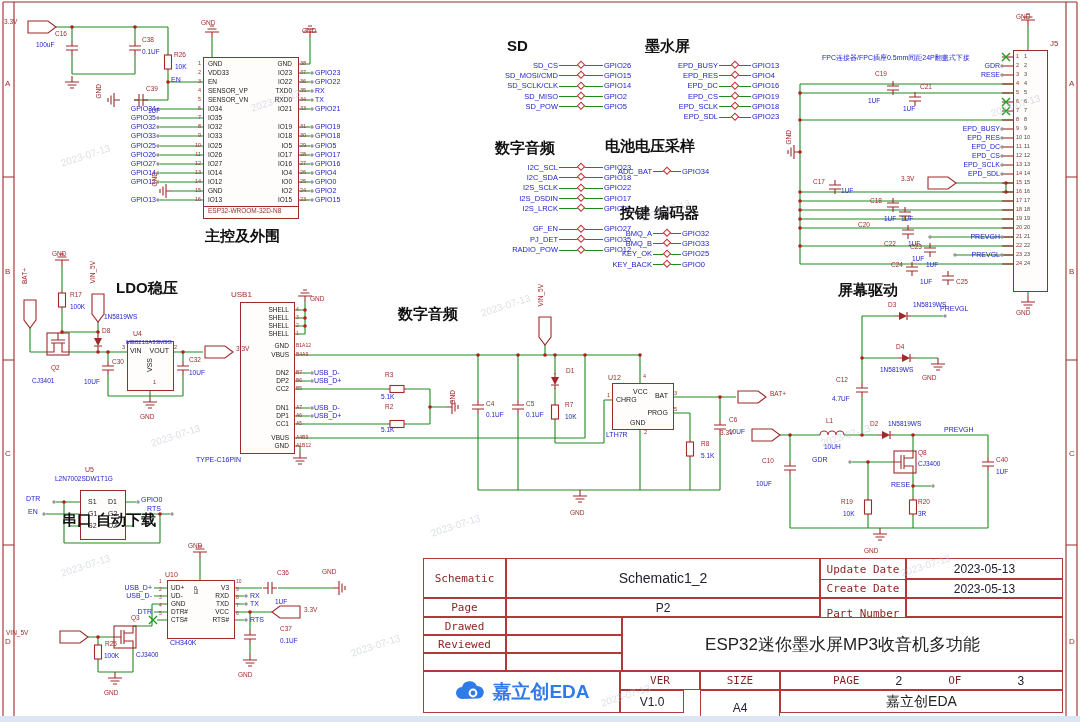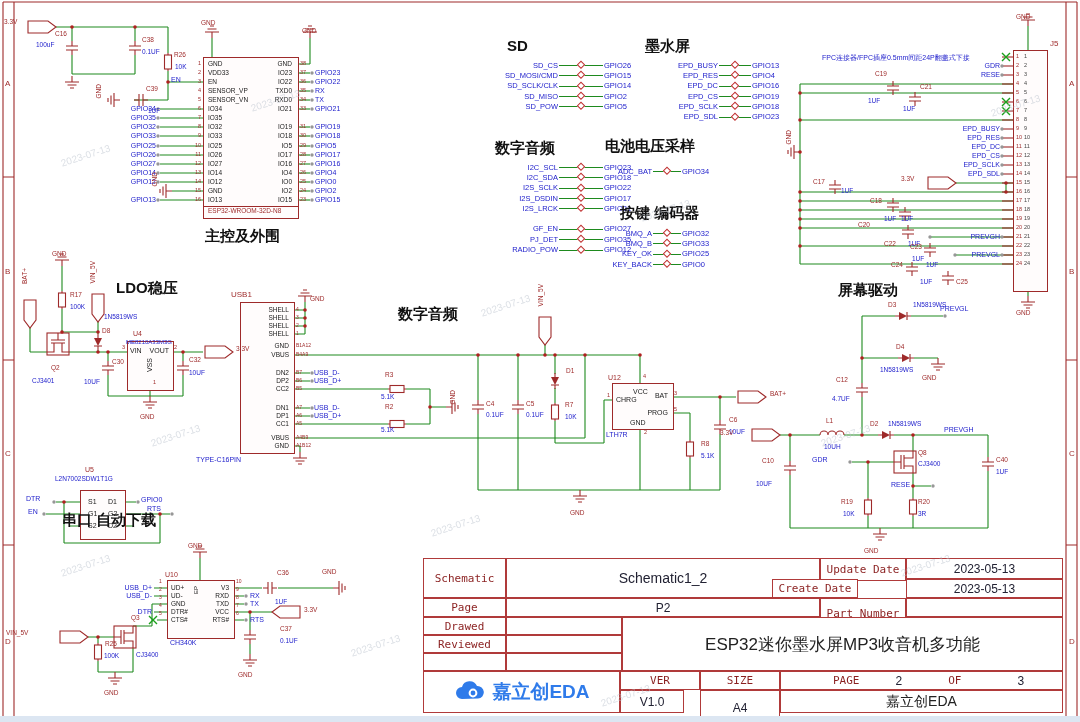--- a/index.html
+++ b/index.html
@@ -332,21 +332,21 @@
       </div>
     <div class="cell" style="left:506px;top:558px;width:314px;height:40px;font-size:14px;color:#223">
         <span>Schematic1_2</span>
       </div>
     <div class="cell tb-l" style="left:820px;top:558px;width:86px;height:23px">
         <span>Update Date</span>
       </div>
     <div class="cell tb-v" style="left:906px;top:558px;width:157px;height:21px">
         <span>2023-05-13</span>
       </div>
-    <div class="cell tb-l" style="left:772px;top:579px;width:86px;height:19px">
+    <div class="cell tb-l" style="left:820px;top:579px;width:86px;height:19px">
         <span>Create Date</span>
       </div>
     <div class="cell tb-v" style="left:906px;top:579px;width:157px;height:19px">
         <span>2023-05-13</span>
       </div>
     <div class="cell tb-l" style="left:423px;top:598px;width:83px;height:19px">
         <span>Page</span>
       </div>
     <div class="cell tb-v" style="left:506px;top:598px;width:314px;height:19px">
         <span>P2</span>

